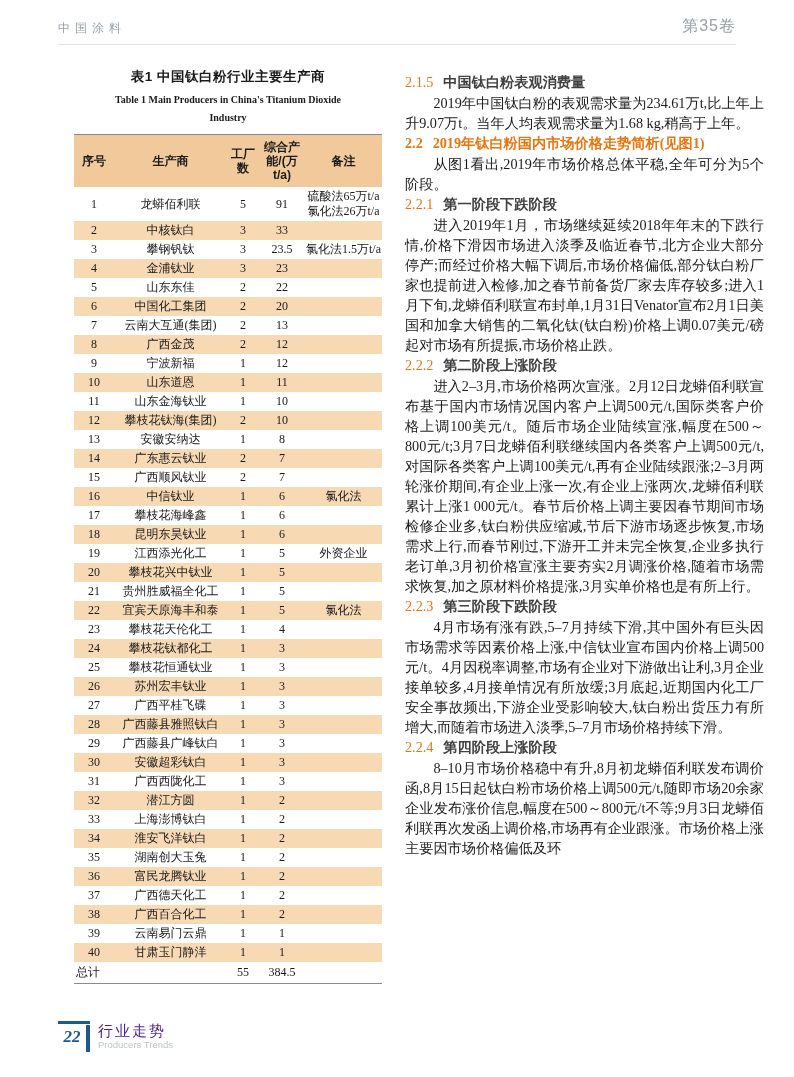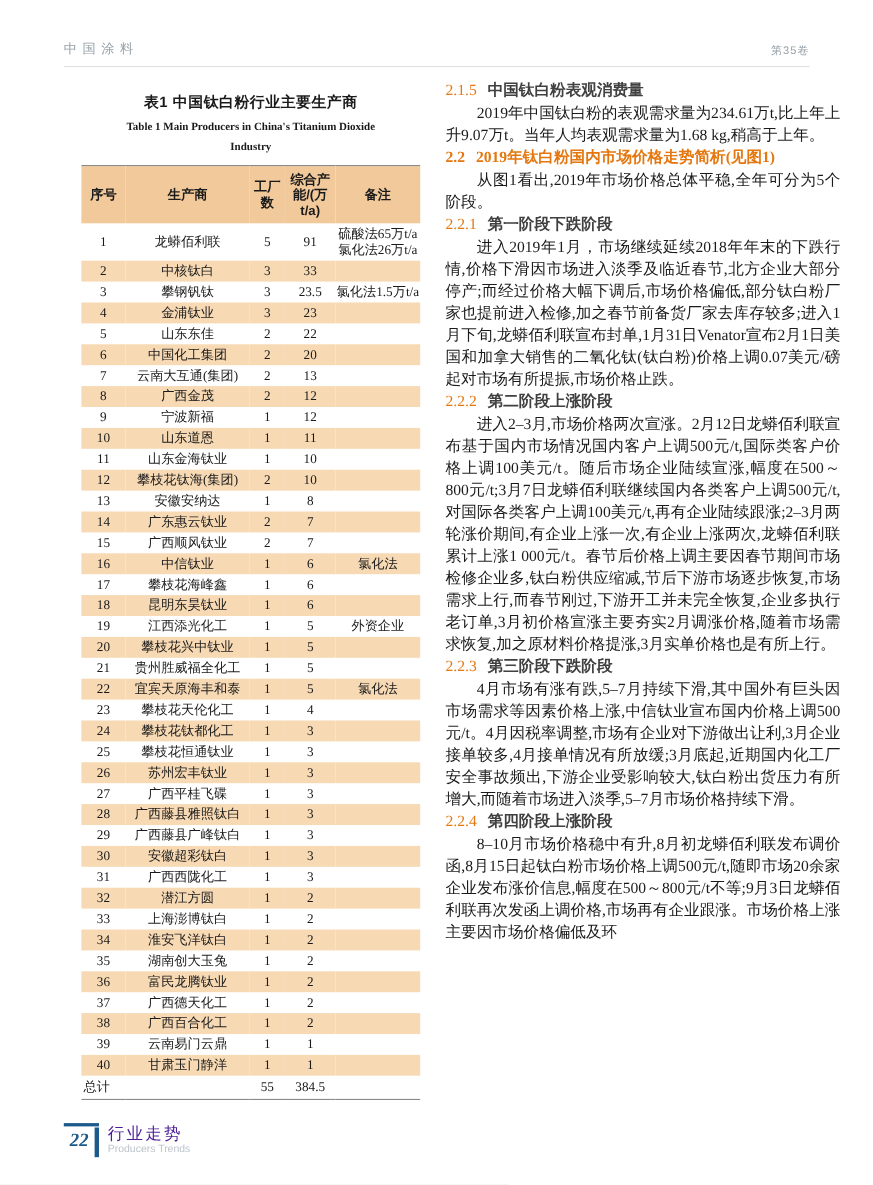--- a/index.html
+++ b/index.html
@@ -11,29 +11,29 @@
   }
   *{box-sizing:border-box;}
   html,body{margin:0;padding:0;background:#e9e9e9;}
   .page{
     position:relative;width:794px;height:1077px;background:#ffffff;
     margin:0 auto;overflow:hidden;
     font-family:"Liberation Serif",serif;color:#1a1a1a;
   }
   
   .runhead{
-    position:absolute;top:36px;left:58px;width:678px;
+    position:absolute;top:16px;left:58px;width:678px;
     display:flex;justify-content:space-between;align-items:flex-end;
     padding-bottom:7px;border-bottom:1px solid #dde1e3;
     font-family:"Liberation Sans",sans-serif;
   }
   .runhead .journal{font-size:12px;color:var(--hdr-gray);letter-spacing:5px;}
-  .runhead .volume{font-size:10px;color:var(--hdr-gray);letter-spacing:1px;}
+  .runhead .volume{font-size:16px;color:var(--hdr-gray);letter-spacing:1px;}
   
-  .left-col{position:absolute;top:84px;left:58px;width:340px;}
+  .left-col{position:absolute;top:68px;left:58px;width:340px;}
   .tbl-title-cn{
     text-align:center;font-size:13.5px;font-weight:bold;
     font-family:"Liberation Sans",sans-serif;letter-spacing:.5px;
   }
   .tbl-title-en{
     text-align:center;font-size:10px;font-weight:bold;margin-top:5px;line-height:18px;
     font-family:"Liberation Serif",serif;
   }
   table.producers{
     width:308px;margin:7px auto 0 auto;border-collapse:collapse;

